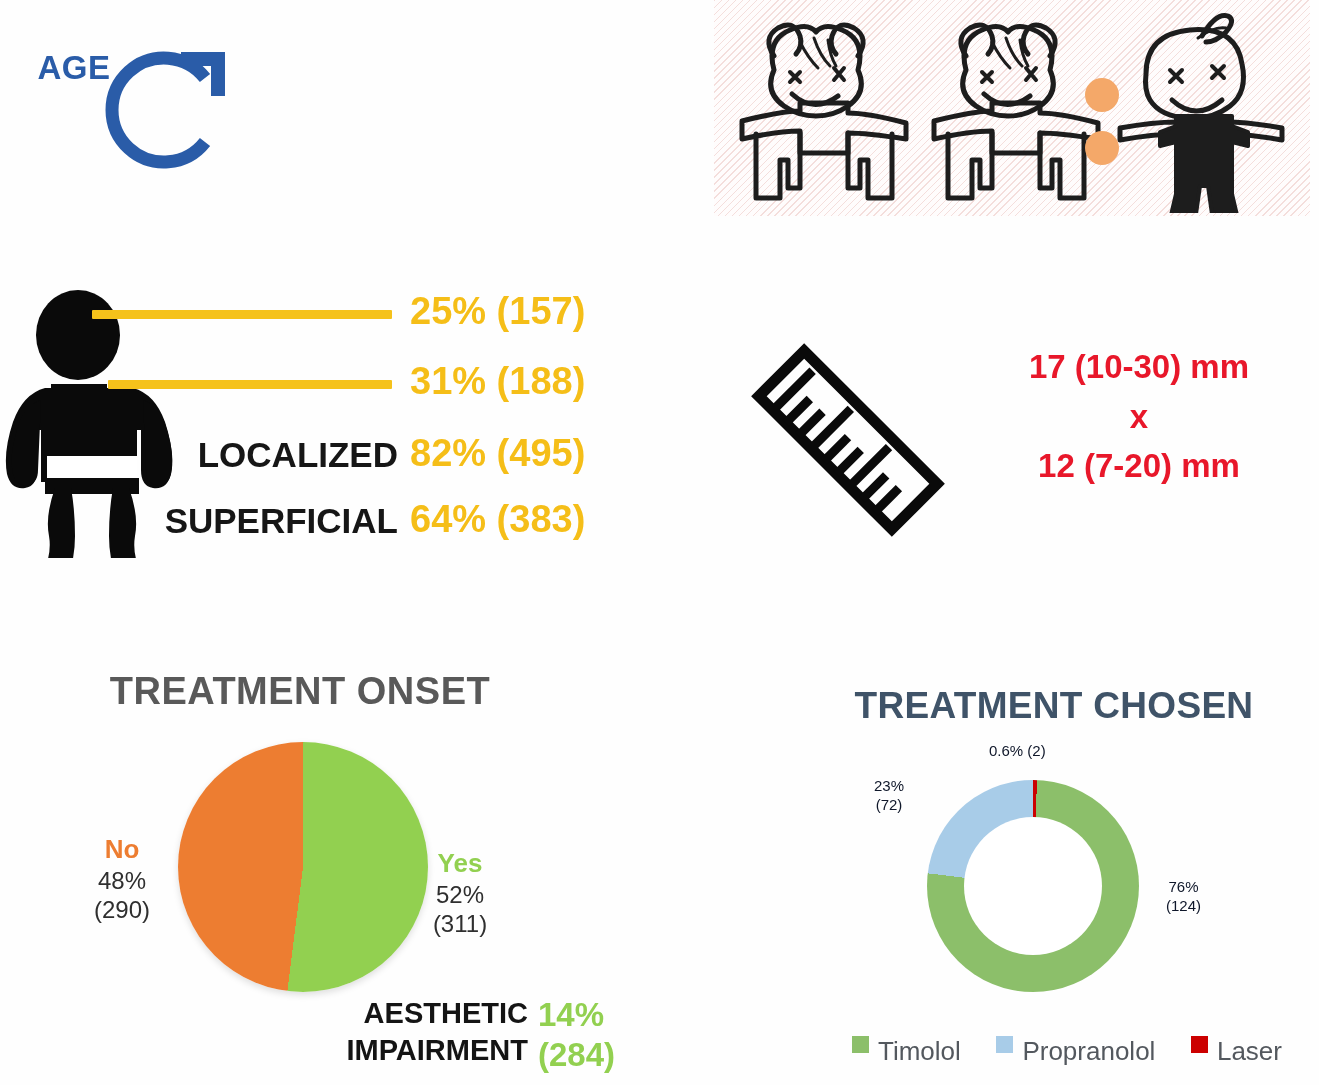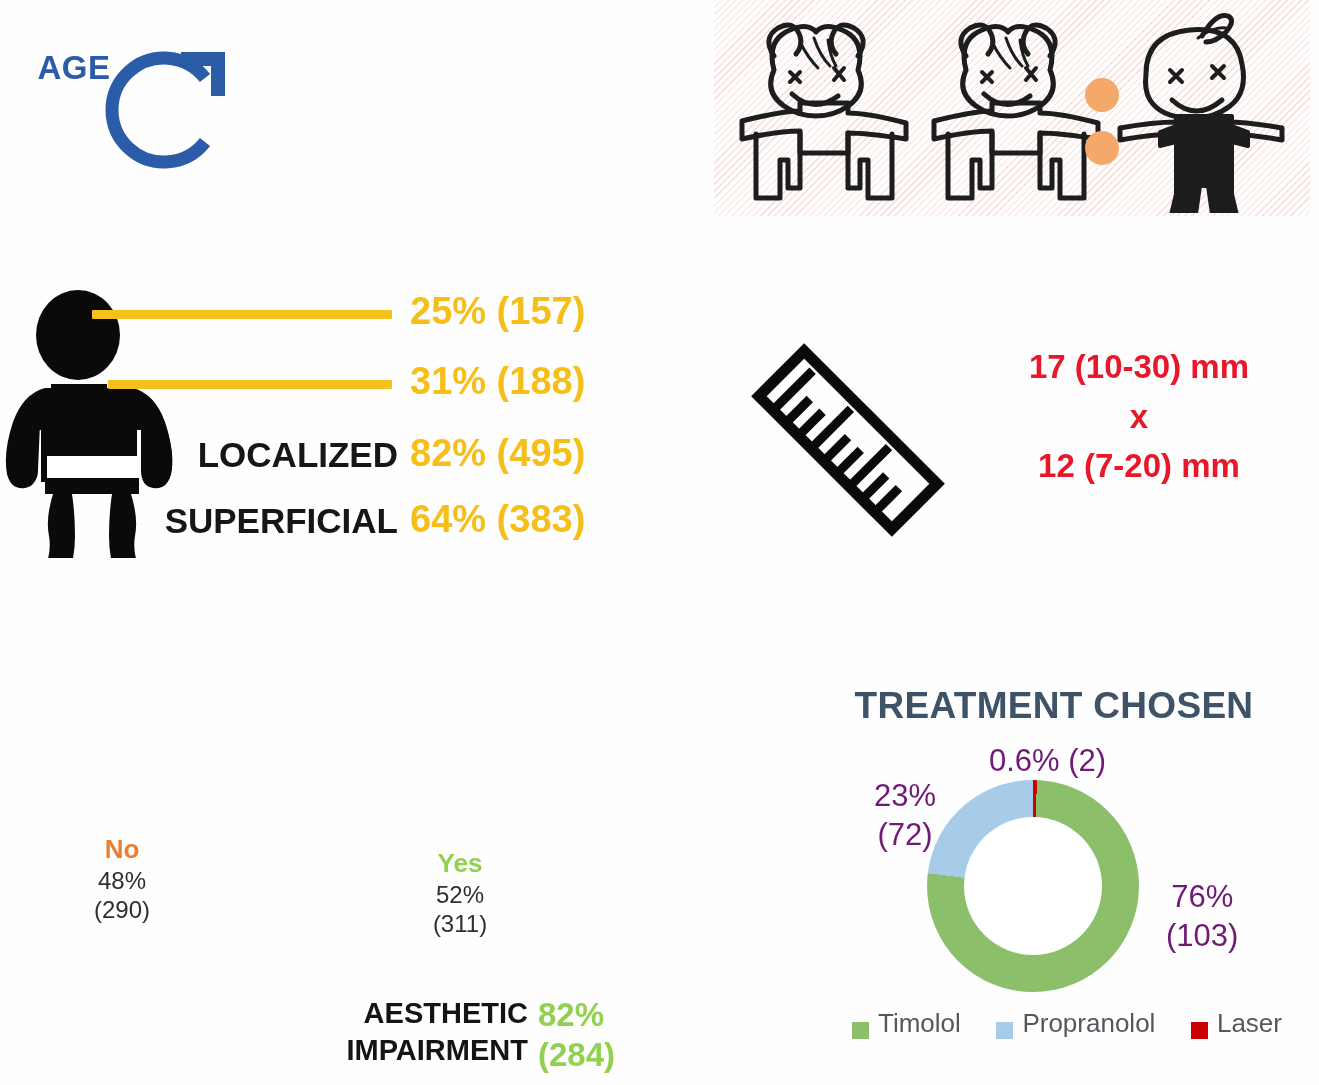--- a/index.html
+++ b/index.html
@@ -252,40 +252,41 @@
   }
   #chosen-donut-hole {
     position: absolute;
     left: 37px; top: 37px;
     width: 138px; height: 138px;
     border-radius: 50%;
     background: #ffffff;
   }
   .donut-label {
     position: absolute;
-    color: #701a75;
-    font-size: 31px;
+    color: #0f172a;
+    font-size: 15px;
     line-height: 1.25;
     white-space: nowrap;
   }
   #donut-label-laser { left: 275px; top: 82px; }
   #donut-label-prop  { left: 160px; top: 117px; text-align: center; }
   #donut-label-tim   { left: 452px; top: 218px; text-align: center; }
 
   #chosen-legend {
     position: absolute;
     left: 138px; top: 348px;
     width: 430px;
     display: flex;
     justify-content: space-between;
     align-items: center;
   }
   .legend-entry {
     display: flex;
-    align-items: flex-end;
+    align-items: flex-start;
+    margin-top: 28px;
   }
   .legend-swatch {
     width: 17px; height: 17px;
     margin-right: 9px;
     flex: none;
   }
   .legend-text {
     color: #53585E;
     font-size: 26px;
   }
@@ -435,57 +436,61 @@
         </g>
       </svg>
     </div>
     <div id="size-text">
       <div>17 (10-30) mm</div>
       <div>x</div>
       <div>12 (7-20) mm</div>
     </div>
   </div>
 
+  <div id="panel-onset">
+    <div id="onset-title">TREATMENT ONSET</div>
+    <div id="onset-pie" style="background: conic-gradient(rgb(146, 208, 80) 0deg, rgb(146, 208, 80) 187.2deg, rgb(237, 125, 49) 187.2deg, rgb(237, 125, 49) 360deg);"></div>
+  </div>
 
   <div id="onset-label-no" class="pie-label">
     <span class="pl-name">No</span>
     <span class="pl-pct">48%</span>
     <span class="pl-count">(290)</span>
   </div>
 
   <div id="onset-label-yes" class="pie-label">
     <span class="pl-name">Yes</span>
     <span class="pl-pct">52%</span>
     <span class="pl-count">(311)</span>
   </div>
 
   <div id="aesthetic-row">
     <div id="aesthetic-label">
       <div>AESTHETIC</div>
       <div>IMPAIRMENT</div>
     </div>
     <div id="aesthetic-value">
-      <div>82%</div>
+      <div>14%</div>
       <div>(284)</div>
     </div>
   </div>
 
   <div id="panel-chosen">
     <div id="chosen-title">TREATMENT CHOSEN</div>
 
     <div id="donut-label-laser" class="donut-label">0.6% (2)</div>
 
     <div id="donut-label-prop" class="donut-label">
       <div>23%</div>
       <div>(72)</div>
     </div>
 
     <div id="donut-label-tim" class="donut-label">
       <div>76%</div>
-      <div>(103)</div>
+      <div>(124)</div>
     </div>
 
     <div id="chosen-donut" style="background: conic-gradient(rgb(204, 0, 0) 0deg, rgb(204, 0, 0) 2.16867deg, rgb(140, 191, 106) 2.16867deg, rgb(140, 191, 106) 276.867deg, rgb(168, 204, 232) 276.867deg, rgb(168, 204, 232) 360deg);">
       <div id="chosen-donut-hole"></div>
     </div>
 
     <div id="chosen-legend">
       <div class="legend-entry">
         <span class="legend-swatch" style="background: rgb(140, 191, 106);"></span>
         <span class="legend-text">Timolol</span>

